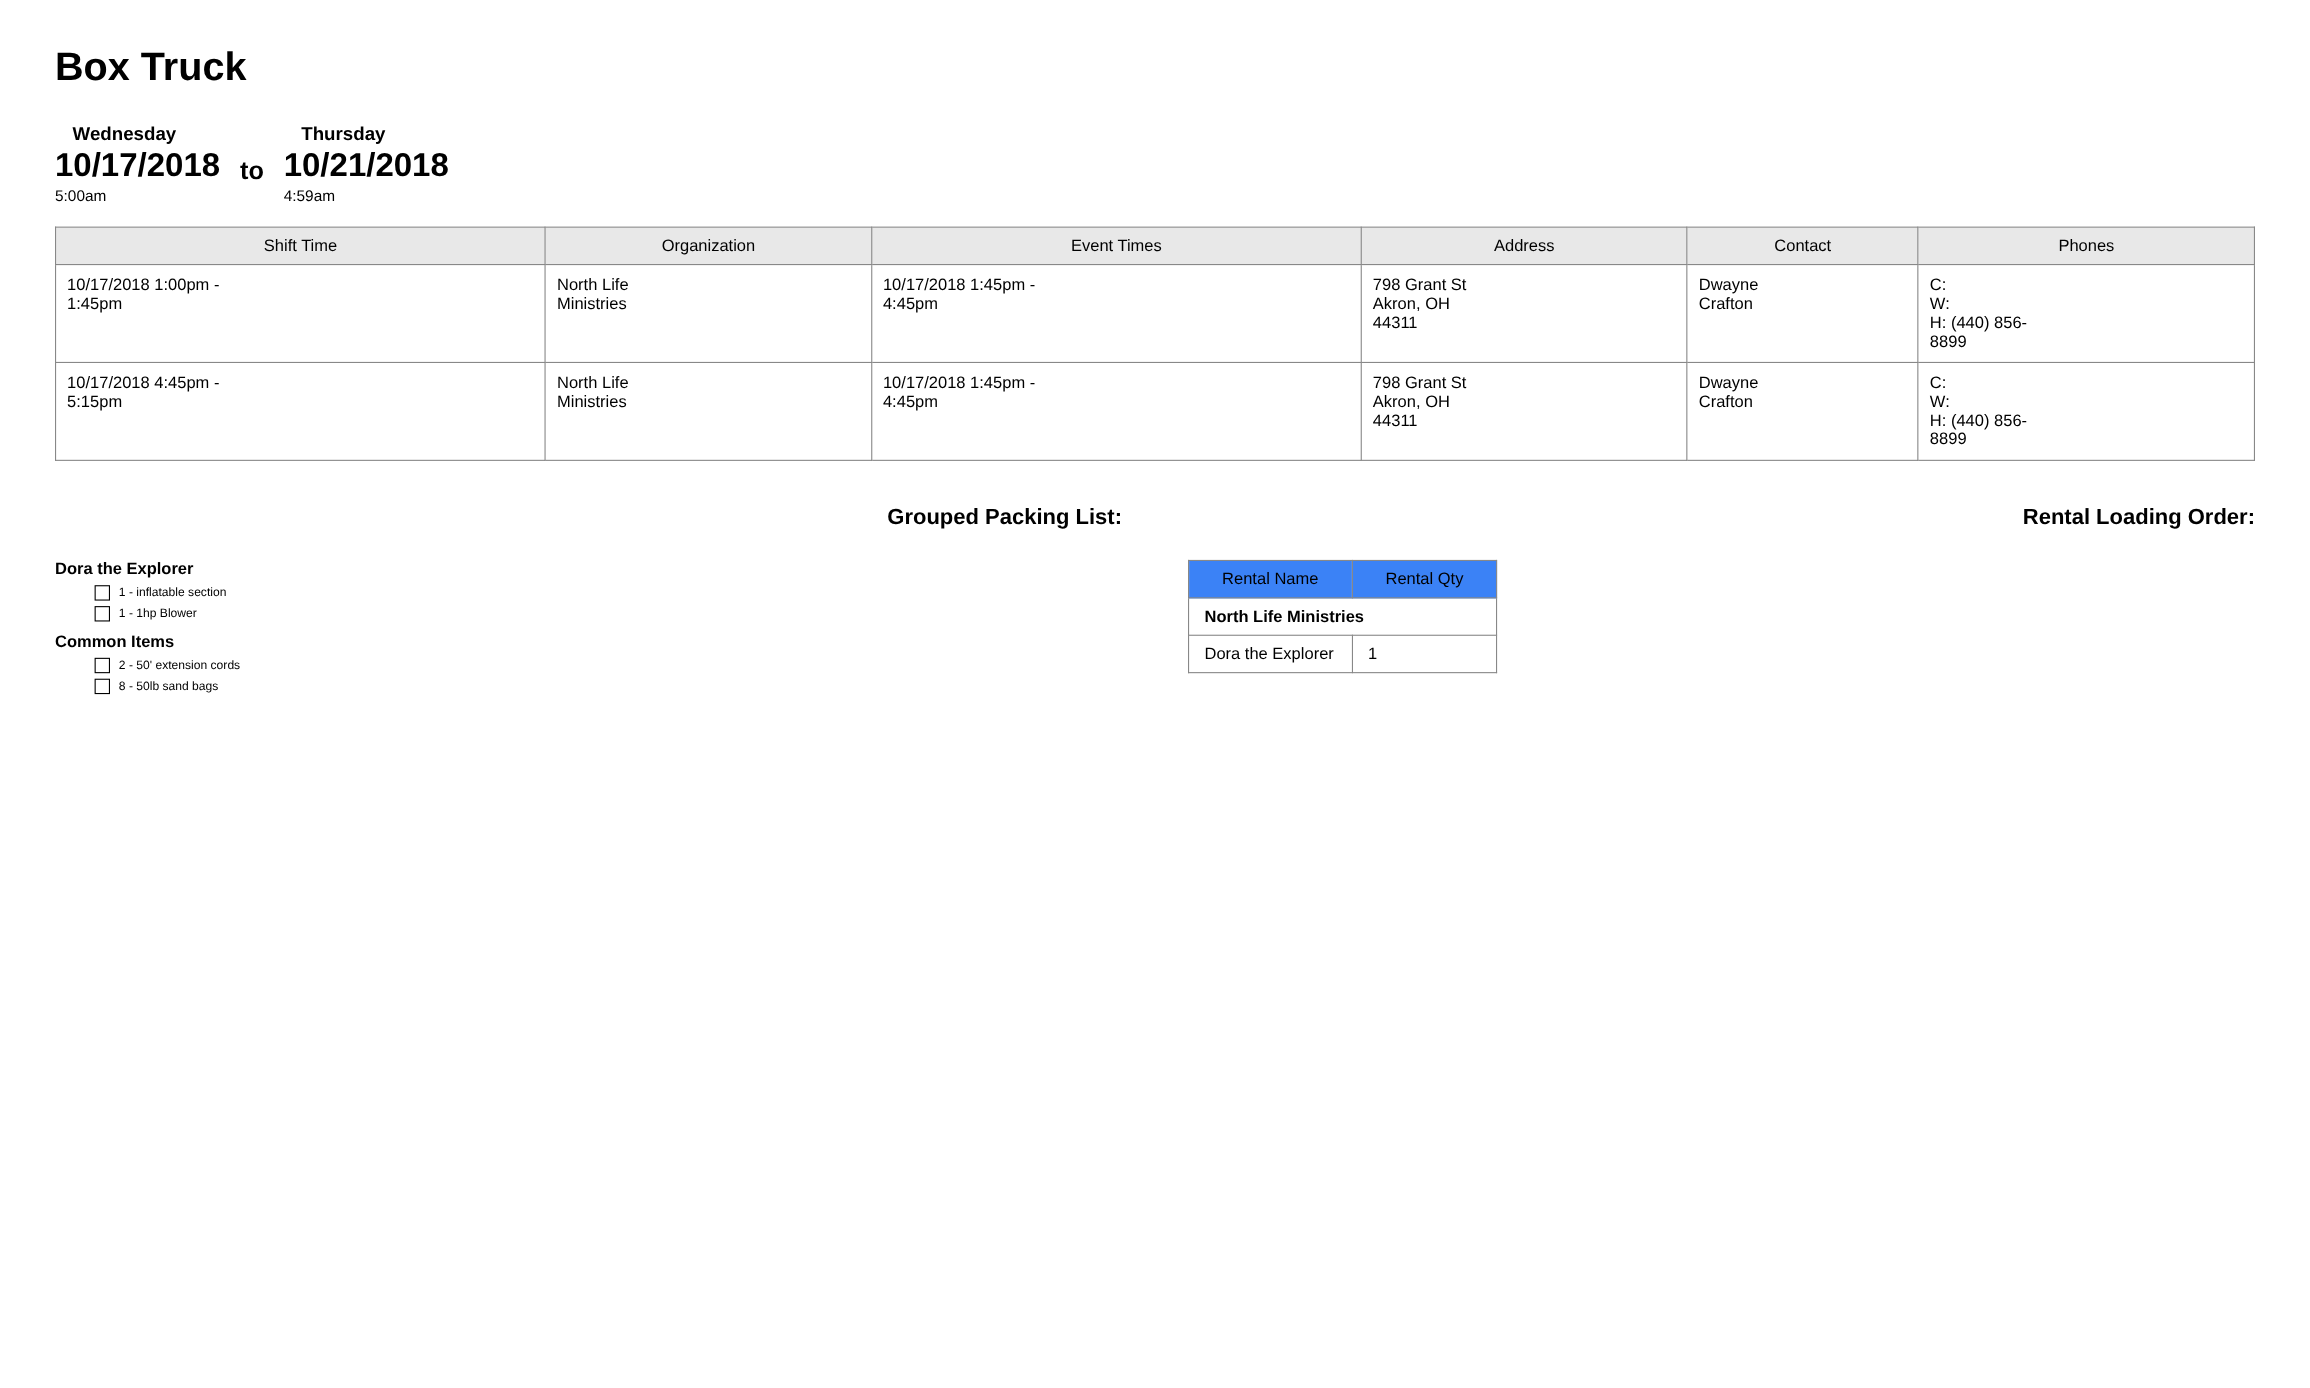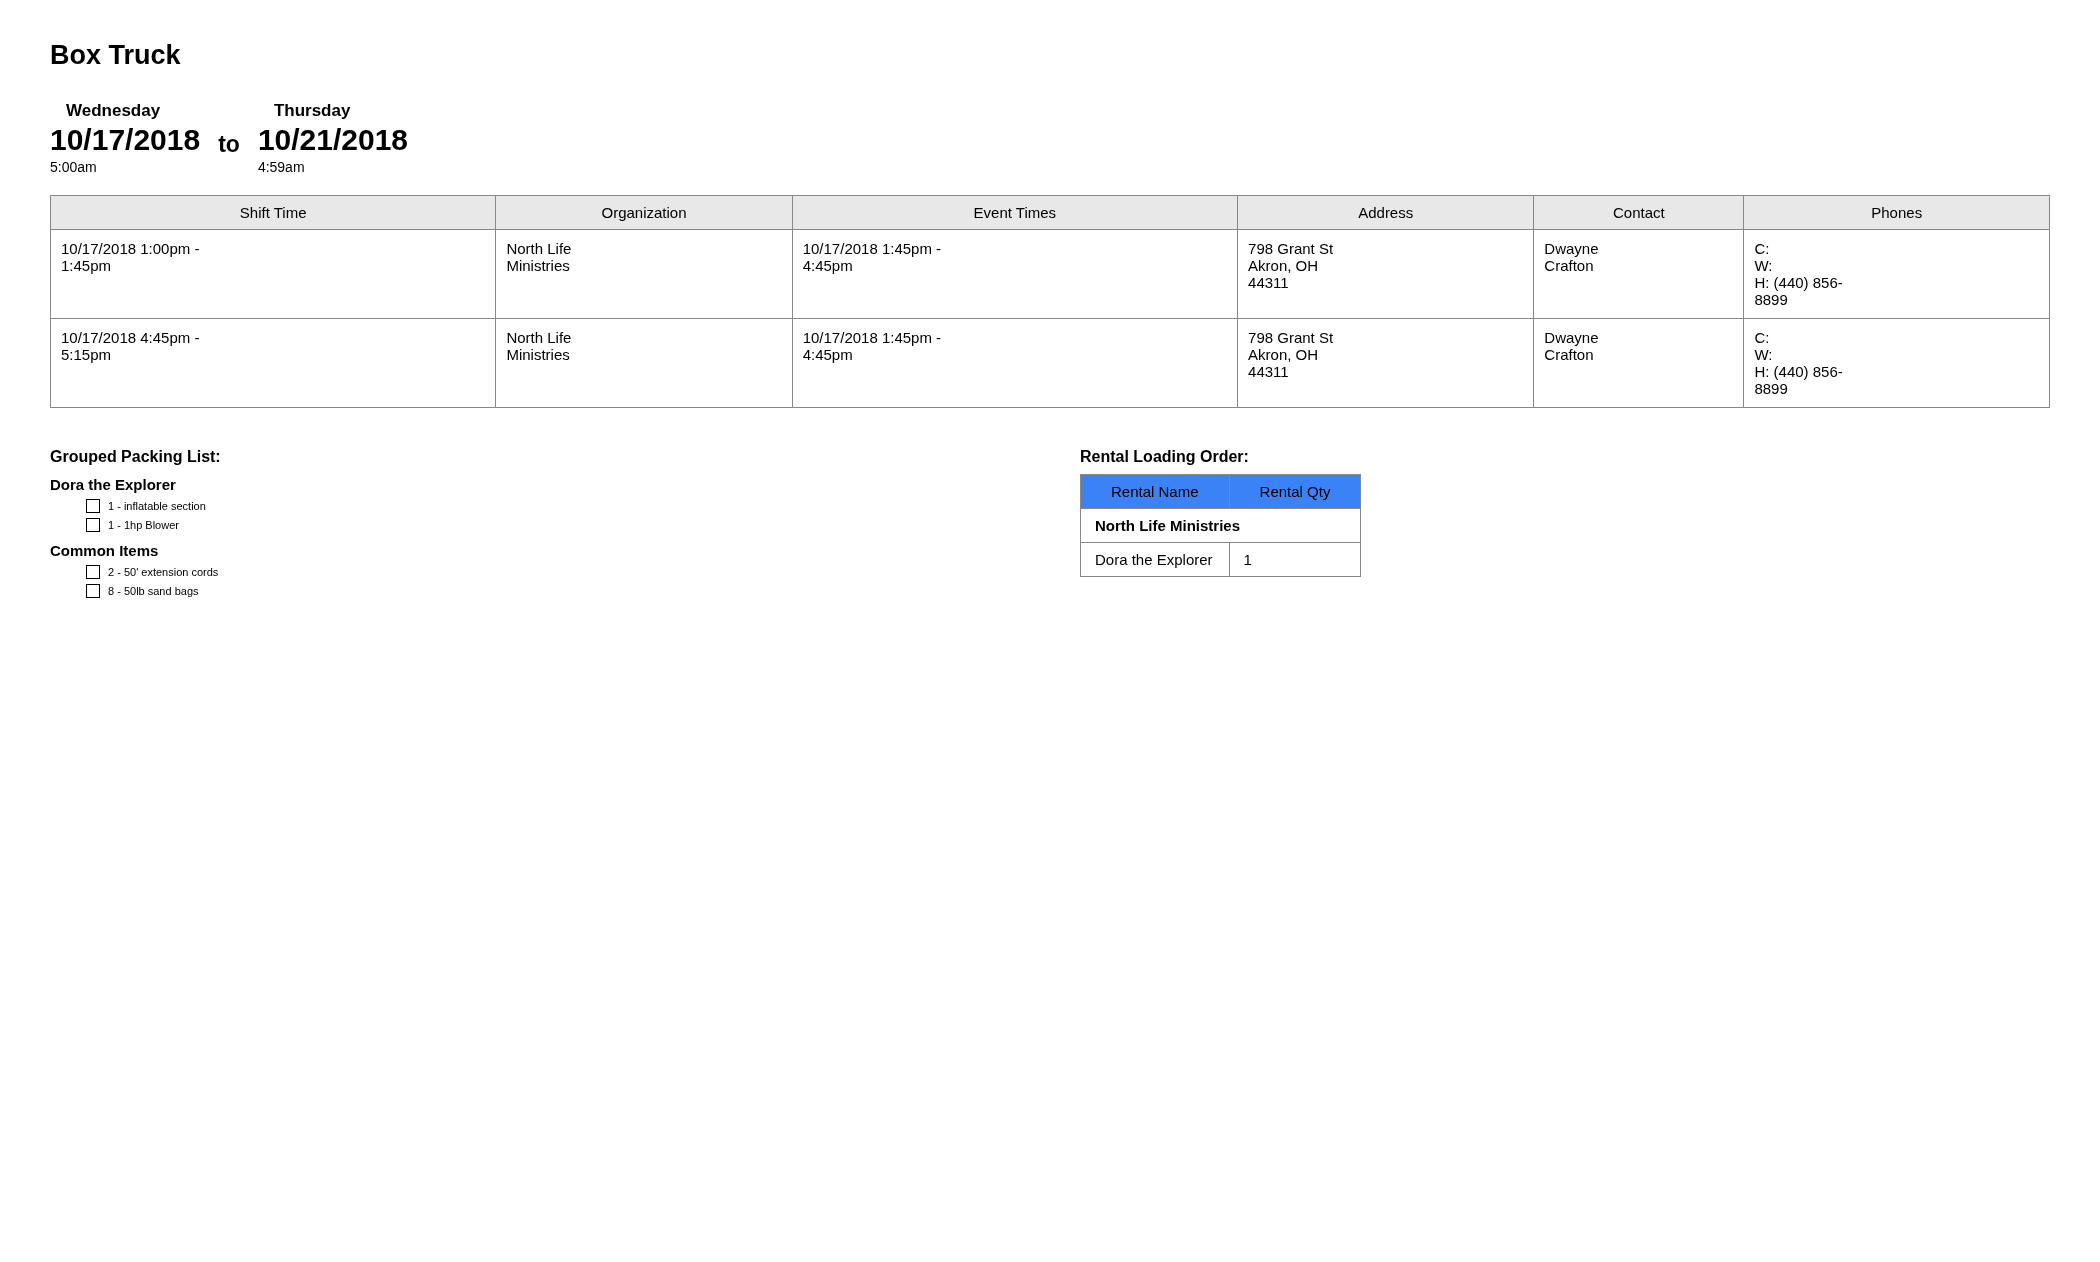--- a/index.html
+++ b/index.html
@@ -10,21 +10,21 @@
 
     body {
       background: #ffffff;
       font-family: Arial, sans-serif;
       font-size: 15px;
       color: #000000;
       padding: 40px 50px;
     }
 
     .page-title {
-      font-size: 27px;
+      font-size: 36px;
       font-weight: bold;
       margin-bottom: 30px;
     }
 
     .date-section {
       margin-bottom: 20px;
     }
 
     .date-row {
       display: flex;
@@ -90,23 +90,24 @@
 
     .packing-list {
       flex: 1;
     }
 
     .rental-order {
       flex: 1;
     }
 
     .section-title {
-      font-size: 16px;
-      font-weight: bold;
-      margin-bottom: 8px;
+      font-size: 20px;
+      font-weight: bold;
+      margin-bottom: 27px;
+      text-align: right;
     }
 
     .packing-group-title {
       font-weight: bold;
       margin-bottom: 6px;
       margin-top: 10px;
     }
 
     .packing-item {
       display: flex;

